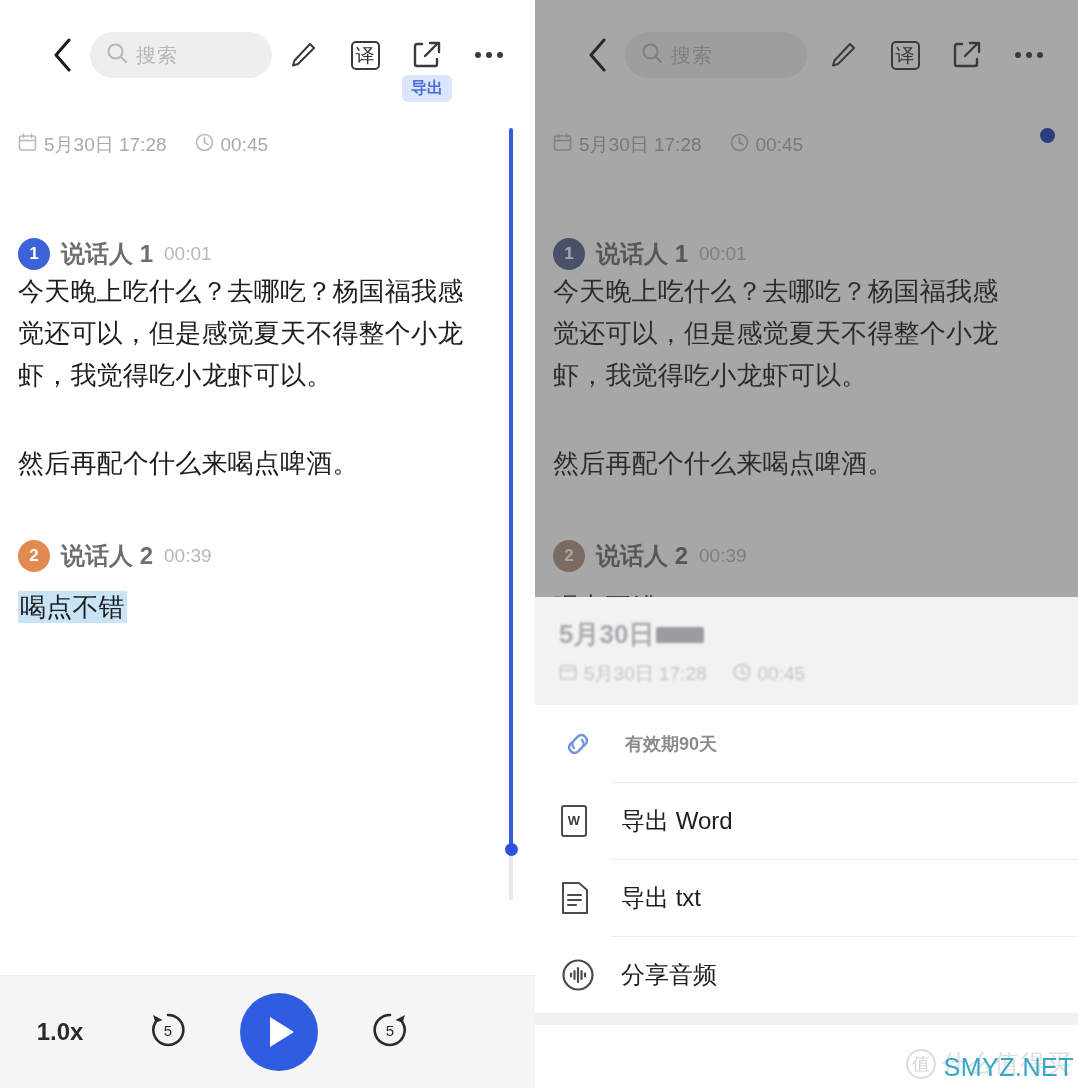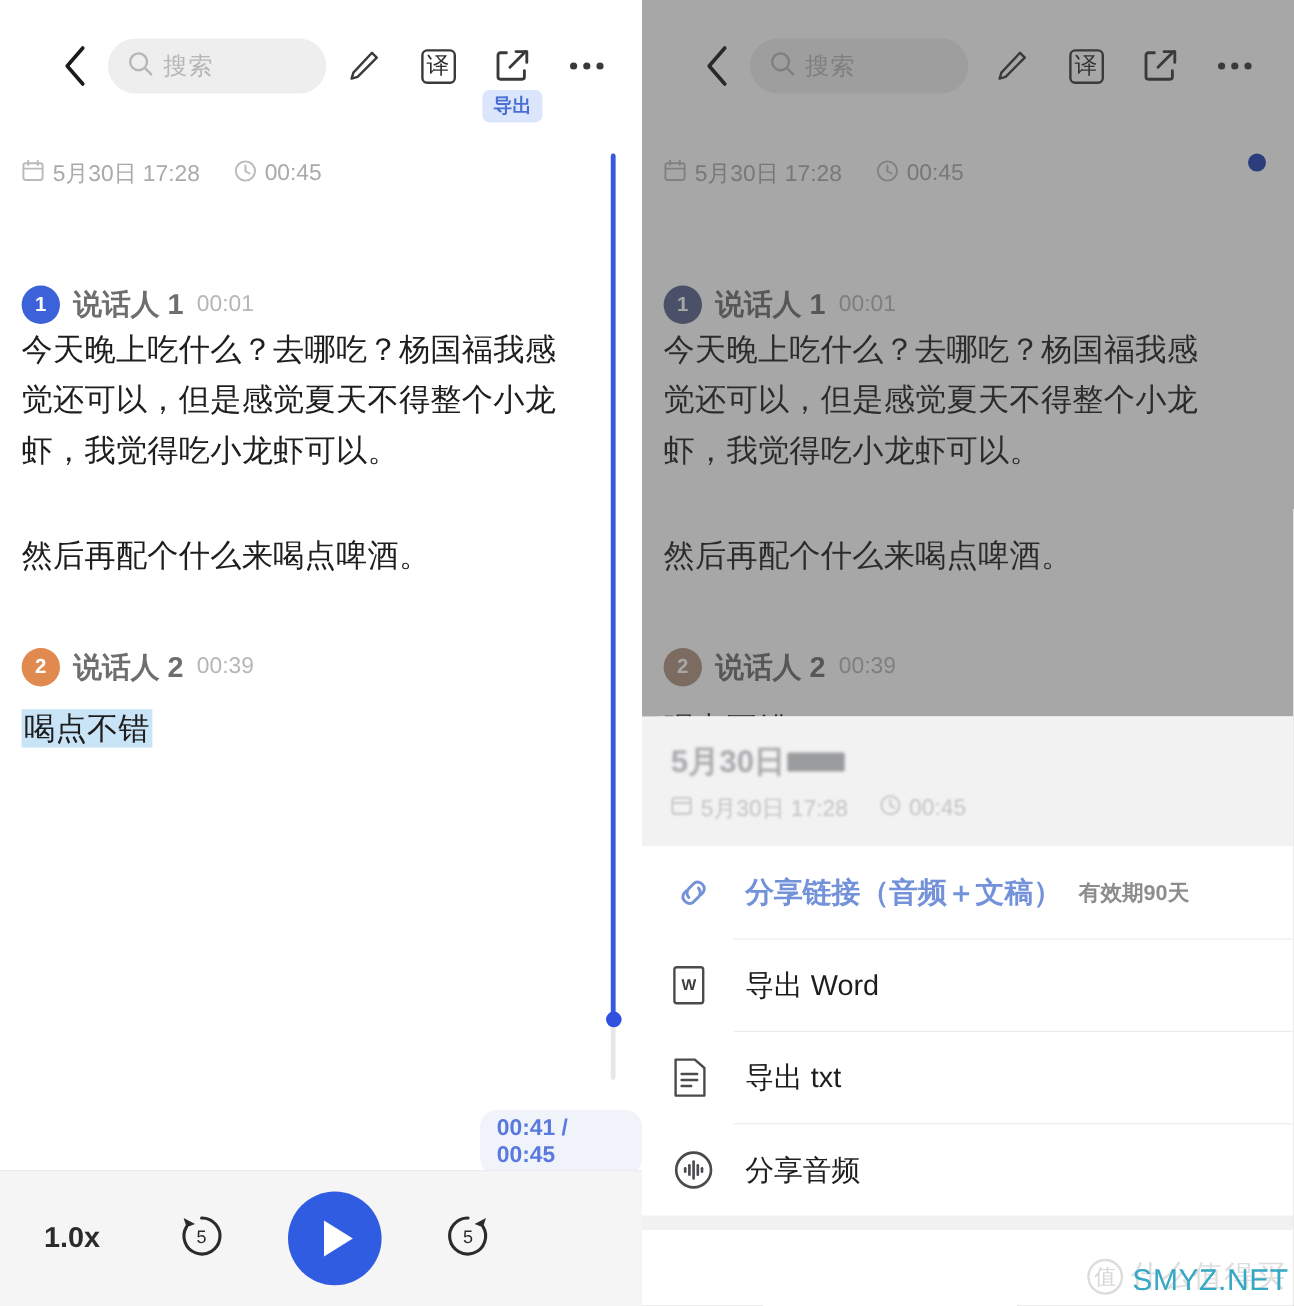--- a/index.html
+++ b/index.html
@@ -337,21 +337,20 @@
         <div class="para" style="margin-top:14px"><span class="hl">喝点不错</span></div>
       </div>
     </div>
 
     <div class="vprog">
       <div class="track"></div>
       <div class="fill"></div>
       <div class="knob"></div>
     </div>
 
-    <div class="time-badge">00:41 / 00:45</div>
 
     <div class="player">
       <div class="speed">1.0x</div>
       <div class="seek-btn">
         <span>
           <svg width="46" height="46" viewBox="0 0 46 46">
             <path d="M23 8 A15 15 0 1 1 10.5 15.2" stroke="#2b2b2b" stroke-width="2.6" fill="none" stroke-linecap="round"></path>
             <path d="M8 8 L10.5 15.8 L17.5 13" fill="#2b2b2b"></path>
             <text x="23" y="29" font-size="15" font-family="Liberation Sans, sans-serif" fill="#2b2b2b" text-anchor="middle">5</text>
           </svg>
@@ -503,21 +502,20 @@
 
       <div class="sheet-list">
 
         <div class="sheet-row">
           <span class="row-ico">
             <svg width="34" height="34" viewBox="0 0 34 34">
               <path d="M13 21 A5.5 5.5 0 0 1 13 13.4 L17.5 9 A5.5 5.5 0 0 1 25 16.6 L23 18.6" stroke="#7392d9" stroke-width="2.4" fill="none" stroke-linecap="round"></path>
               <path d="M21 13 A5.5 5.5 0 0 1 21 20.6 L16.5 25 A5.5 5.5 0 0 1 9 17.4 L11 15.4" stroke="#7392d9" stroke-width="2.4" fill="none" stroke-linecap="round"></path>
             </svg>
           </span>
-          <span class="row-label link">分享链接（音频＋文稿）</span>
           <span class="row-sub">有效期90天</span>
         </div>
 
         <div class="sheet-row">
           <span class="row-ico">
             <span class="doc-ico">W</span>
           </span>
           <span class="row-label">导出 Word</span>
         </div>
 

